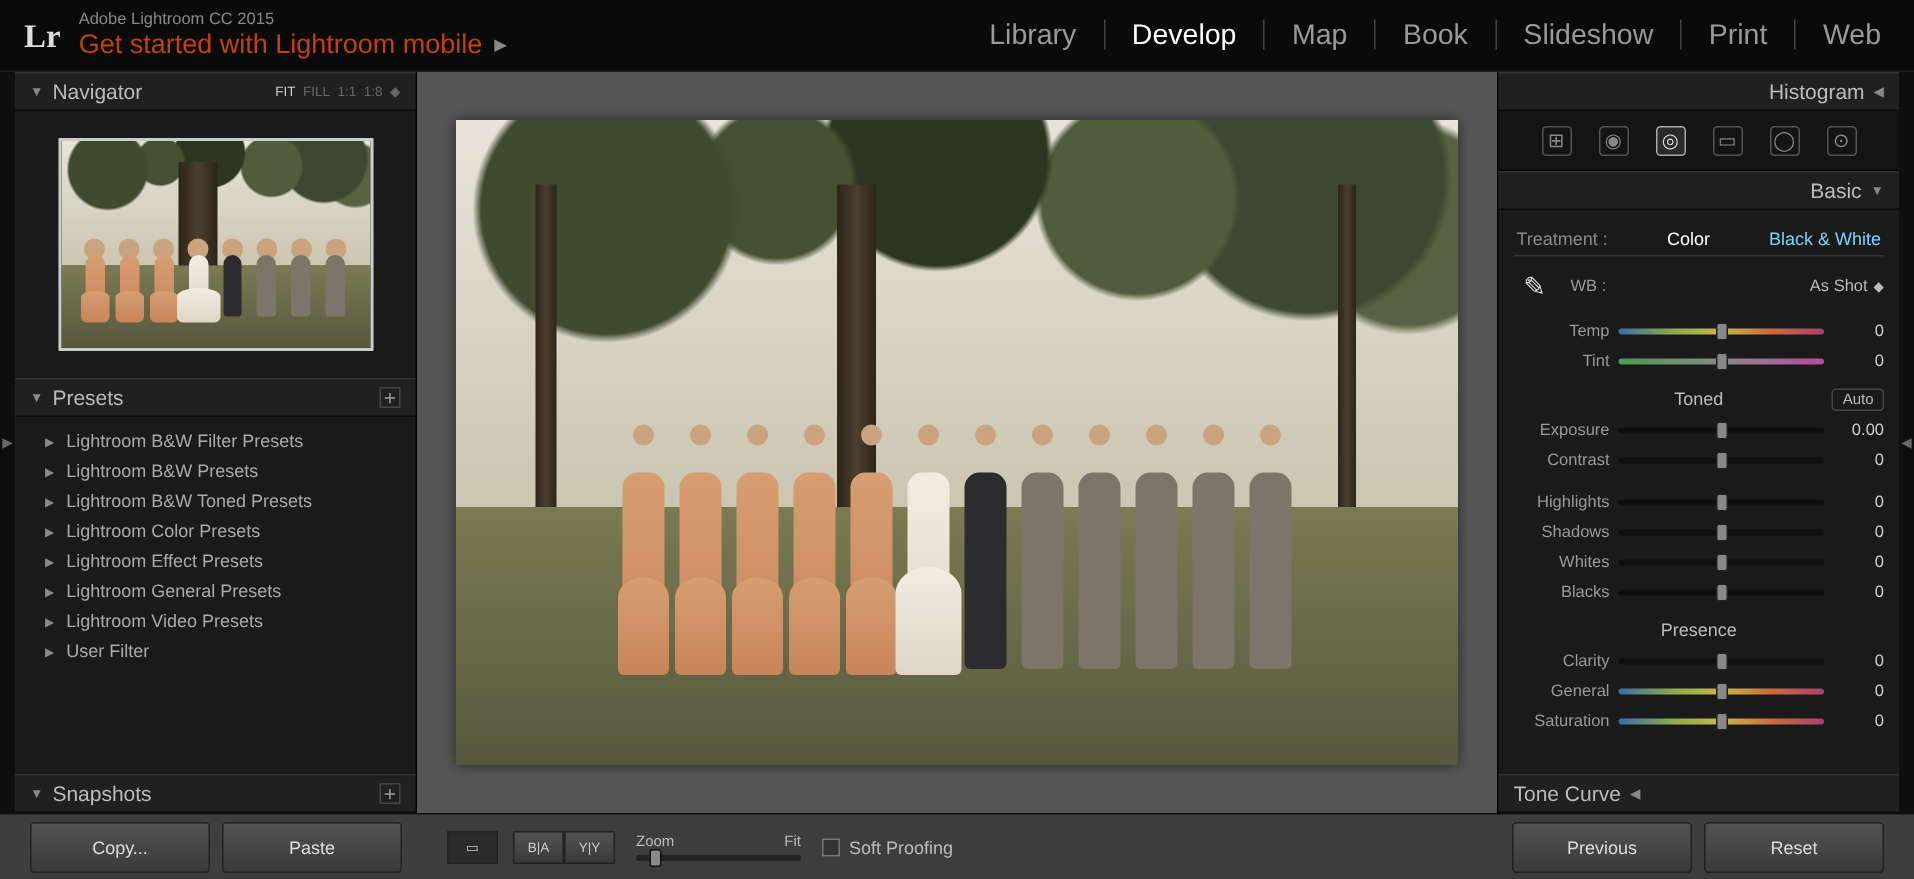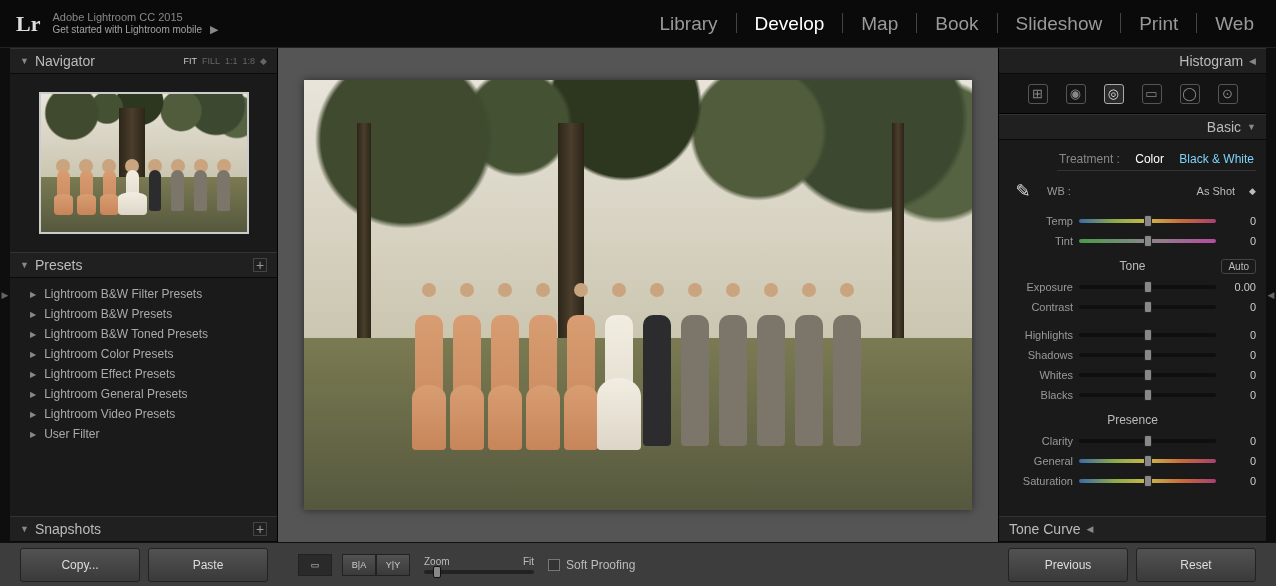--- a/index.html
+++ b/index.html
@@ -4,21 +4,21 @@
 <style>
 * { box-sizing: border-box; margin: 0; padding: 0; font-family: "Segoe UI", Arial, sans-serif; }
 body { background: #000; width: 1276px; height: 586px; overflow: hidden; color: #aaa; user-select: none; }
 .app { display: flex; flex-direction: column; height: 100%; }
 
 
 .topbar { display: flex; align-items: center; height: 48px; background: #0a0a0a; border-bottom: 1px solid #222; padding: 0 8px; }
 .logo { font-size: 22px; font-weight: bold; color: #ddd; font-family: Georgia, serif; padding: 0 8px; }
 .titles { display: flex; flex-direction: column; margin-left: 4px; }
 .title-small { font-size: 11px; color: #888; }
-.title-large { font-size: 10px; color: #a3a3a3; }
+.title-large { font-size: 18px; color: #c2410c; }
 .play-icon { margin-left: 8px; color: #888; font-size: 11px; }
 .modules { margin-left: auto; display: flex; align-items: flex-start; gap: 4px; }
 .module { font-size: 19px; color: #999; padding: 0 14px; cursor: pointer; }
 .module.active { color: #fff; }
 .msep { width: 1px; height: 20px; background: #444; }
 
 
 .main { flex: 1; display: flex; background: #2b2b2b; min-height: 0; }
 
 
@@ -85,27 +85,27 @@
 .basic { padding: 8px 10px; font-size: 12px; color: #aaa; }
 .row { display: flex; align-items: center; height: 20px; gap: 6px; }
 .row .lbl-sm { flex: 0 0 64px; text-align: right; color: #999; font-size: 11px; }
 .track { flex: 1; height: 4px; background: #0f0f0f; border-radius: 2px; position: relative; cursor: pointer; }
 .track.rainbow { background: linear-gradient(90deg,#3a6aa8,#8aa84c,#c9b84a,#c96a3a,#a84070); }
 .track.tint { background: linear-gradient(90deg,#4a9a4a,#888,#b84aa0); }
 .thumb { position: absolute; top: -4px; left: 50%; width: 8px; height: 12px; background: #888; border: 1px solid #222; border-radius: 2px; transform: translateX(-50%); }
 .val { flex: 0 0 34px; text-align: right; font-size: 11px; color: #ccc; }
 .sec-title { text-align: center; color: #bbb; font-size: 12px; margin: 8px 0 4px; position:relative;}
 .auto-btn { position:absolute; right:0; top:0; font-size:10px; padding:1px 6px; border:1px solid #444; border-radius:3px; color:#bbb; cursor:pointer; }
-.treat { display:flex; align-items:center; justify-content:space-between; padding: 4px 2px; border-bottom:1px solid #333; margin-bottom:6px;margin-left:48px;}
+.treat { display:flex; align-items:center; justify-content:space-between; padding: 4px 2px; border-bottom:1px solid #333; margin-bottom:6px;}
 .treat .t-lbl { color:#888; font-size:12px; }
 .treat .t-opt { color:#7dd3fc; font-size:12px; cursor:pointer; }
 .treat .t-opt.active { color:#fff; }
 .wb-row { display:flex; align-items:center; gap:10px; margin: 4px 0 6px; }
 .eyedrop { width:28px; height:28px; color:#ddd; font-size:18px; display:flex; align-items:center; justify-content:center; cursor:pointer; }
-.wb-sel { margin-left:auto; color:#bbb; font-size:11px; cursor:pointer; display:flex; align-items:center; gap:14px;}
+.wb-sel { margin-left:auto; color:#bbb; font-size:11px; cursor:pointer; display:flex; align-items:center; gap:4px;}
 .wb-lbl { color:#999; font-size:11px; }
 
 
 .bottom { height: 44px; background: #3d3d3d; display: flex; align-items: center; border-top: 1px solid #111; }
 .bot-l, .bot-r { width: 268px; display: flex; gap: 8px; padding: 0 10px; }
 .bot-c { flex: 1; display: flex; align-items: center; gap: 14px; padding: 0 10px; margin: 0 10px;}
 .gutter-b { width:10px; }
 .btn { flex: 1; height: 34px; background: linear-gradient(#525252, #3a3a3a); border: 1px solid #222; color: #ddd; font-size: 12px; border-radius: 3px; cursor: pointer; display:flex; align-items:center; justify-content:center; }
 .view-btns { display:flex; gap:0; }
 .vbtn { width:34px; height:22px; background:linear-gradient(#525252,#3a3a3a); border:1px solid #222; color:#ccc; font-size:9px; display:flex; align-items:center; justify-content:center; cursor:pointer;}
@@ -362,21 +362,21 @@
             <span class="val">0</span>
           </div>
         <div class="row">
             <span class="lbl-sm">Tint</span>
             <div class="track tint">
               <div class="thumb"></div>
             </div>
             <span class="val">0</span>
           </div>
 
-        <div class="sec-title"><span>Tone</span><span class="auto-btn">Auto</span></div>
+        <div class="sec-title"><span>Toned</span><span class="auto-btn">Auto</span></div>
         <div class="row">
             <span class="lbl-sm">Exposure</span>
             <div class="track">
               <div class="thumb"></div>
             </div>
             <span class="val">0.00</span>
           </div>
         <div class="row">
             <span class="lbl-sm">Contrast</span>
             <div class="track">

